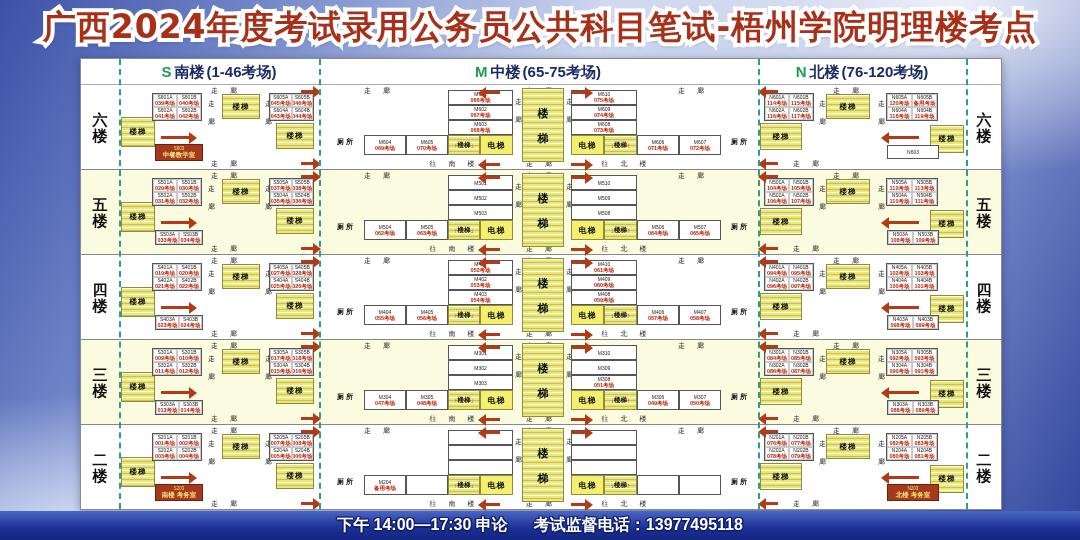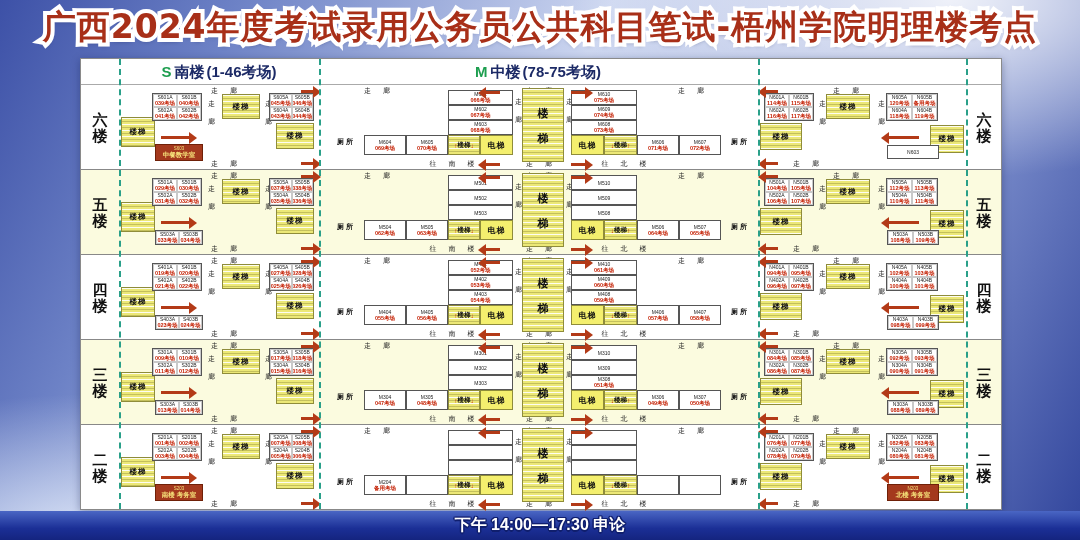--- a/index.html
+++ b/index.html
@@ -56,21 +56,24 @@
   <div class="t t-stroke">广西2024年度考试录用公务员公共科目笔试-梧州学院明理楼考点</div>
   <div class="t t-fill">广西2024年度考试录用公务员公共科目笔试-梧州学院明理楼考点</div>
 </div>
 
 <div class="panel">
   <div class="hdr">
     <div class="hlabel" style="left:138px">
       <span class="grn">S</span><span class="nm">南楼</span><span>(1-46考场)</span>
     </div>
     <div class="hlabel" style="left:457px">
-      <span class="grn">M</span><span class="nm">中楼</span><span>(78-75考场)</span>
+      <span class="grn">M</span><span class="nm">中楼</span><span>(65-75考场)</span>
+    </div>
+    <div class="hlabel" style="left:781px">
+      <span class="grn">N</span><span class="nm">北楼</span><span>(76-120考场)</span>
     </div>
   </div>
   <div class="rows">
       <div class="row">
         <div class="flab" style="left: 0px;">
           <span>六</span>
           <span>楼</span>
         </div>
         <div class="sec" style="left: 38px; top: 0px; width: 200px; height: 85px;">
           <div class="corrH" style="left: 105px; top: 1px;">走 廊</div>
@@ -1084,13 +1087,14 @@
       </div>
     </div>
   <div class="vdash" style="left:38px"></div>
   <div class="vdash" style="left:238px"></div>
   <div class="vdash" style="left:677px"></div>
   <div class="vdash" style="left:885px"></div>
 </div>
 
 <div class="footer">
   <div class="fseg">下午 14:00—17:30 申论</div>
+  <div class="fseg">考试监督电话：13977495118</div>
 </div>
 
 </body></html>

